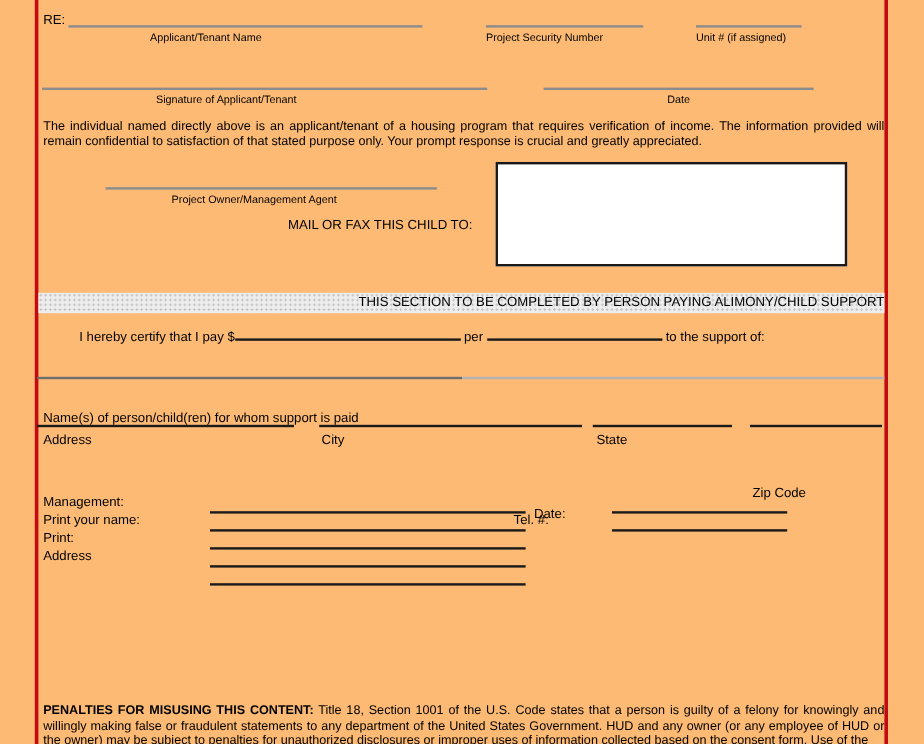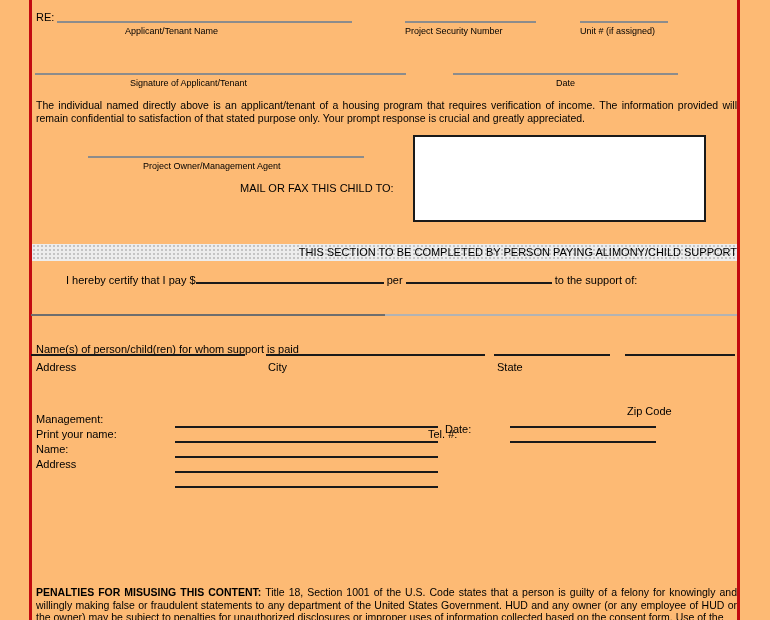--- a/index.html
+++ b/index.html
@@ -81,21 +81,21 @@
   <div class="t" style="left:36px; top:413px;">Management:</div>
   <div class="bline" style="left:175px; top:426px; width:263px;"></div>
   <div class="t" style="left:445px; top:423px;">Date:</div>
   <div class="bline" style="left:510px; top:426px; width:146px;"></div>
 
   <div class="t" style="left:36px; top:428px;">Print your name:</div>
   <div class="bline" style="left:175px; top:441px; width:263px;"></div>
   <div class="t" style="left:428px; top:428px;text-align:center;">Tel. #:</div>
   <div class="bline" style="left:510px; top:441px; width:146px;"></div>
 
-  <div class="t" style="left:36px; top:443px;">Name:</div>
+  <div class="t" style="left:36px; top:443px;">Print:</div>
   <div class="bline" style="left:175px; top:456px; width:263px;"></div>
 
   <div class="t" style="left:36px; top:458px;">Address</div>
   <div class="bline" style="left:175px; top:471px; width:263px;"></div>
   <div class="bline" style="left:175px; top:486px; width:263px;"></div>
 
   <div class="para" style="top:586px;"><b>PENALTIES FOR MISUSING THIS CONTENT:</b> <span>Title 18, Section 1001 of the U.S. Code states that a person is guilty of a felony for knowingly and willingly making false or fraudulent statements to any department of the United States Government. HUD and any owner (or any employee of HUD or the owner) may be subject to penalties for unauthorized disclosures or improper uses of information collected based on the consent form. Use of the</span></div>
 
 </div>
 

